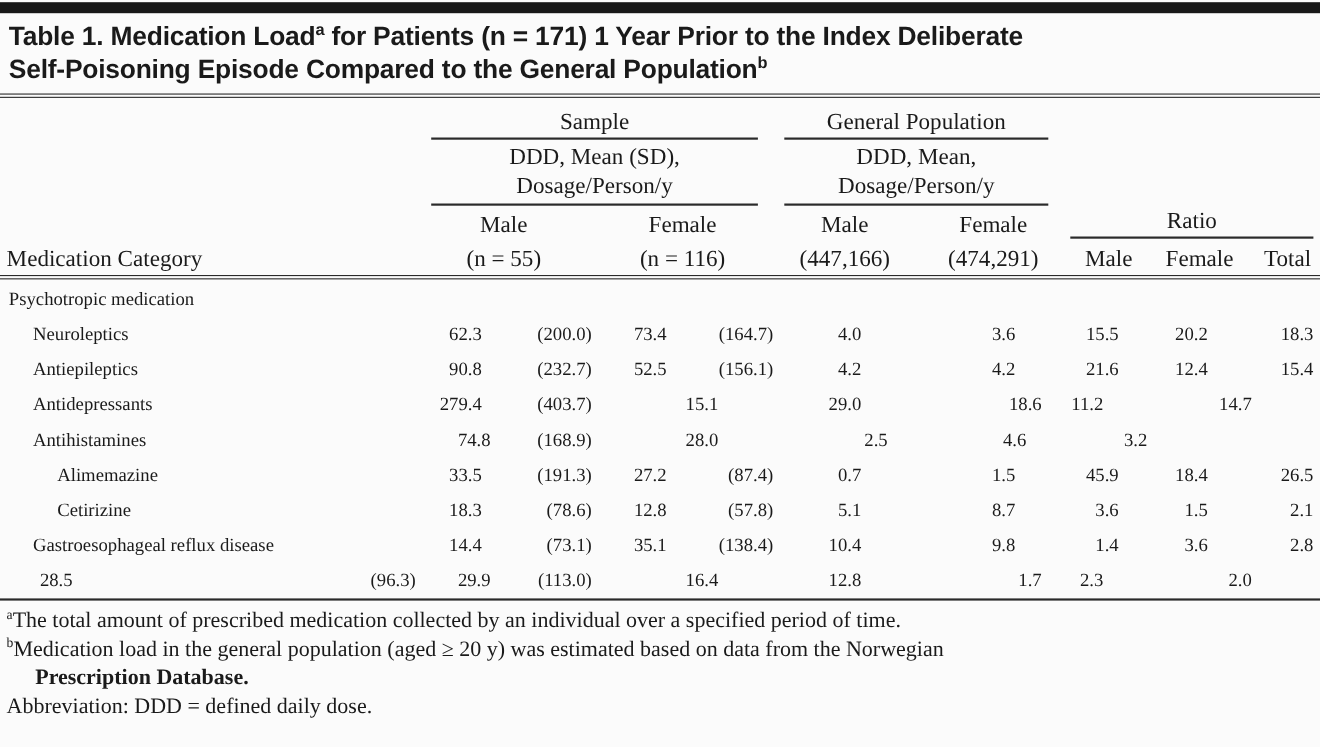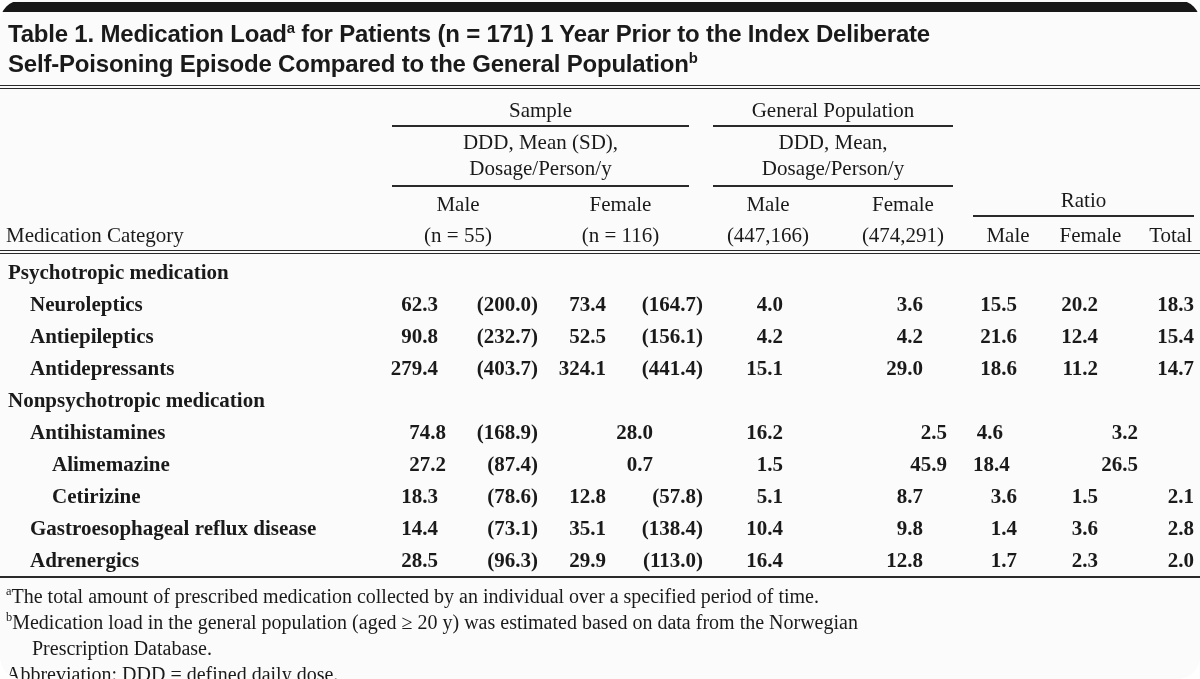--- a/index.html
+++ b/index.html
@@ -11,21 +11,20 @@
   * { margin: 0; padding: 0; box-sizing: border-box; }
   html, body { background: #fff; }
   .page {
     width: 1200px; height: 679px;
     background: var(--bg);
     color: var(--text);
     display: flex; flex-direction: column;
     font-family: "Liberation Serif", "DejaVu Serif", serif;
     overflow: hidden;
     position: relative;
-    border-radius: 22px;
   }
   .top-bar { height: 10px; background: #181818; flex: none; margin-top: 2px; }
 
   
   .title-block {
     padding: 7px 8px 6px 8px;
     border-bottom: 4px double var(--rule);
     font-family: "Liberation Sans", "DejaVu Sans", sans-serif;
     font-weight: bold;
     font-size: 24px;
@@ -59,21 +58,21 @@
   .h-gf-n      { grid-area: 4 / 5 / 5 / 6; align-self: end; padding-bottom: 2px; }
   .h-rm        { grid-area: 4 / 6 / 5 / 7; align-self: end; padding-bottom: 2px; }
   .h-rf        { grid-area: 4 / 7 / 5 / 8; align-self: end; padding-bottom: 2px; }
   .h-rt        { grid-area: 4 / 8 / 5 / 9; align-self: end; padding-bottom: 2px; text-align: right; padding-right: 2px; }
 
   
   .rule-double { height: 4px; border-top: 4px double var(--rule); flex: none; }
   .rule-thin   { height: 2px; background: var(--rule); flex: none; }
 
   
-  .tbody { padding: 2px 6px 0 6px; font-size: 21px; font-weight: bold; }
+  .tbody { padding: 2px 6px 0 6px; font-size: 17px; }
   .trow { display: grid; grid-template-columns: var(--cols); height: 32px; align-items: center; }
   .c { white-space: nowrap; }
   .cat.ind0 { padding-left: 2px; }
   .cat.ind1 { padding-left: 24px; }
   .cat.ind2 { padding-left: 46px; }
   .pair { display: flex; align-items: baseline; justify-content: space-between; }
   .pair .mean { display: inline-block; width: 58px; text-align: right; flex: none; }
   .pair .sd   { display: inline-block; margin-left: 6px; text-align: left; }
   .pair-sm { padding-left: 2px; }
   .pair-sf { padding-left: 10px; }
@@ -81,21 +80,21 @@
   .gpm { padding-right: 50px; }
   .gpf { padding-right: 50px; }
   .rm  { padding-right: 26px; }
   .rf  { padding-right: 40px; }
   .rt  { padding-right: 0px; }
 
   
   .footnotes { padding: 5px 8px 4px 6px; font-size: 20px; line-height: 26px; }
   .fn { white-space: nowrap; }
   .fn .sup { font-size: 62%; vertical-align: super; line-height: 0; }
-  .fn-cont { padding-left: 26px; }
+  .fn-cont { padding-left: 26px; font-weight: bold; }
 </style>
 </head>
 <body>
 
 <div class="page">
 
   <div class="top-bar" style="background: rgb(24, 24, 24);"></div>
 
   <div class="title-block">
     <div><span>Table 1. Medication Load</span><sup>a</sup><span> for Patients (n = 171) 1 Year Prior to the Index Deliberate</span></div>
@@ -184,63 +183,46 @@
       <div class="c rnum rf">12.4</div>
       <div class="c rnum rt">15.4</div>
     </div>
 
     <div class="trow">
       <div class="c cat ind1">Antidepressants</div>
       <div class="c pair pair-sm">
           <span class="mean">279.4</span>
           <span class="sd">(403.7)</span>
         </div>
-      <div class="c pair pair-sf">
-          <span class="mean">324.1</span>
-          <span class="sd">(441.4)</span>
-        </div>
       <div class="c rnum gpm">15.1</div>
       <div class="c rnum gpf">29.0</div>
       <div class="c rnum rm">18.6</div>
       <div class="c rnum rf">11.2</div>
       <div class="c rnum rt">14.7</div>
     </div>
 
-    <div class="trow section-row">
-      <div class="c cat ind0">Nonpsychotropic medication</div>
-      <div class="c pair pair-sm">
-          <span class="mean"></span>
-          <span class="sd"></span>
-        </div>
-      <div class="c pair pair-sf">
-          <span class="mean"></span>
-          <span class="sd"></span>
-        </div>
-      <div class="c rnum gpm"></div>
-      <div class="c rnum gpf"></div>
-      <div class="c rnum rm"></div>
-      <div class="c rnum rf"></div>
-      <div class="c rnum rt"></div>
-    </div>
 
     <div class="trow">
       <div class="c cat ind1">Antihistamines</div>
       <div class="c pair pair-sf">
           <span class="mean">74.8</span>
           <span class="sd">(168.9)</span>
         </div>
       <div class="c rnum gpm">28.0</div>
-      <div class="c rnum gpf">16.2</div>
       <div class="c rnum rm">2.5</div>
       <div class="c rnum rf">4.6</div>
       <div class="c rnum rt">3.2</div>
     </div>
 
     <div class="trow">
       <div class="c cat ind2">Alimemazine</div>
+      <div class="c pair pair-sm">
+          <span class="mean">33.5</span>
+          <span class="sd">(191.3)</span>
+        </div>
       <div class="c pair pair-sf">
           <span class="mean">27.2</span>
           <span class="sd">(87.4)</span>
         </div>
       <div class="c rnum gpm">0.7</div>
       <div class="c rnum gpf">1.5</div>
       <div class="c rnum rm">45.9</div>
       <div class="c rnum rf">18.4</div>
       <div class="c rnum rt">26.5</div>
     </div>
@@ -273,21 +255,20 @@
           <span class="sd">(138.4)</span>
         </div>
       <div class="c rnum gpm">10.4</div>
       <div class="c rnum gpf">9.8</div>
       <div class="c rnum rm">1.4</div>
       <div class="c rnum rf">3.6</div>
       <div class="c rnum rt">2.8</div>
     </div>
 
     <div class="trow">
-      <div class="c cat ind1">Adrenergics</div>
       <div class="c pair pair-sm">
           <span class="mean">28.5</span>
           <span class="sd">(96.3)</span>
         </div>
       <div class="c pair pair-sf">
           <span class="mean">29.9</span>
           <span class="sd">(113.0)</span>
         </div>
       <div class="c rnum gpm">16.4</div>
       <div class="c rnum gpf">12.8</div>

